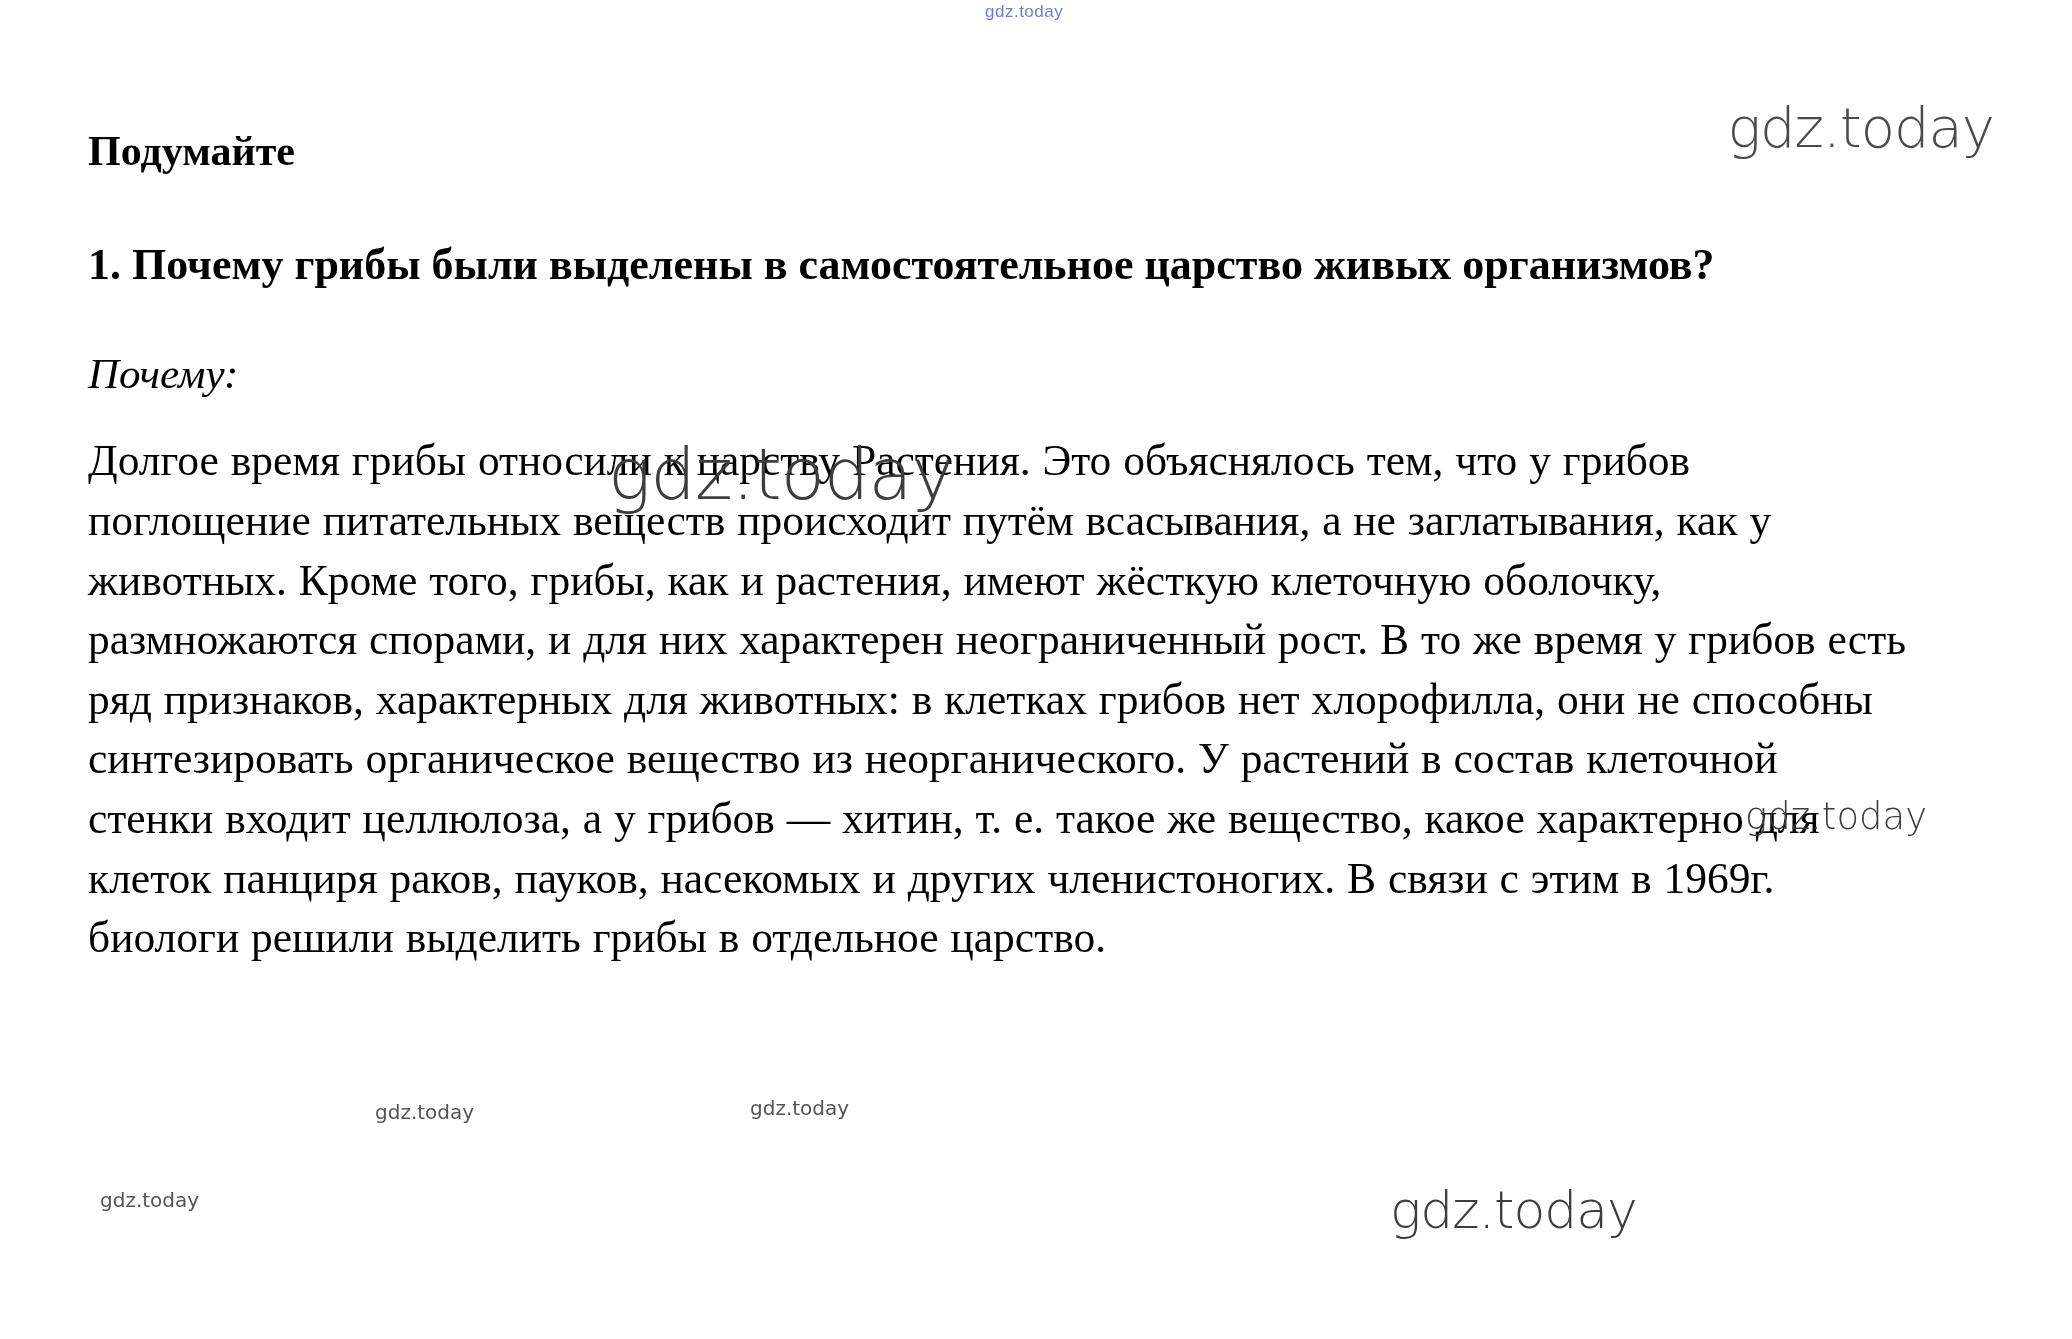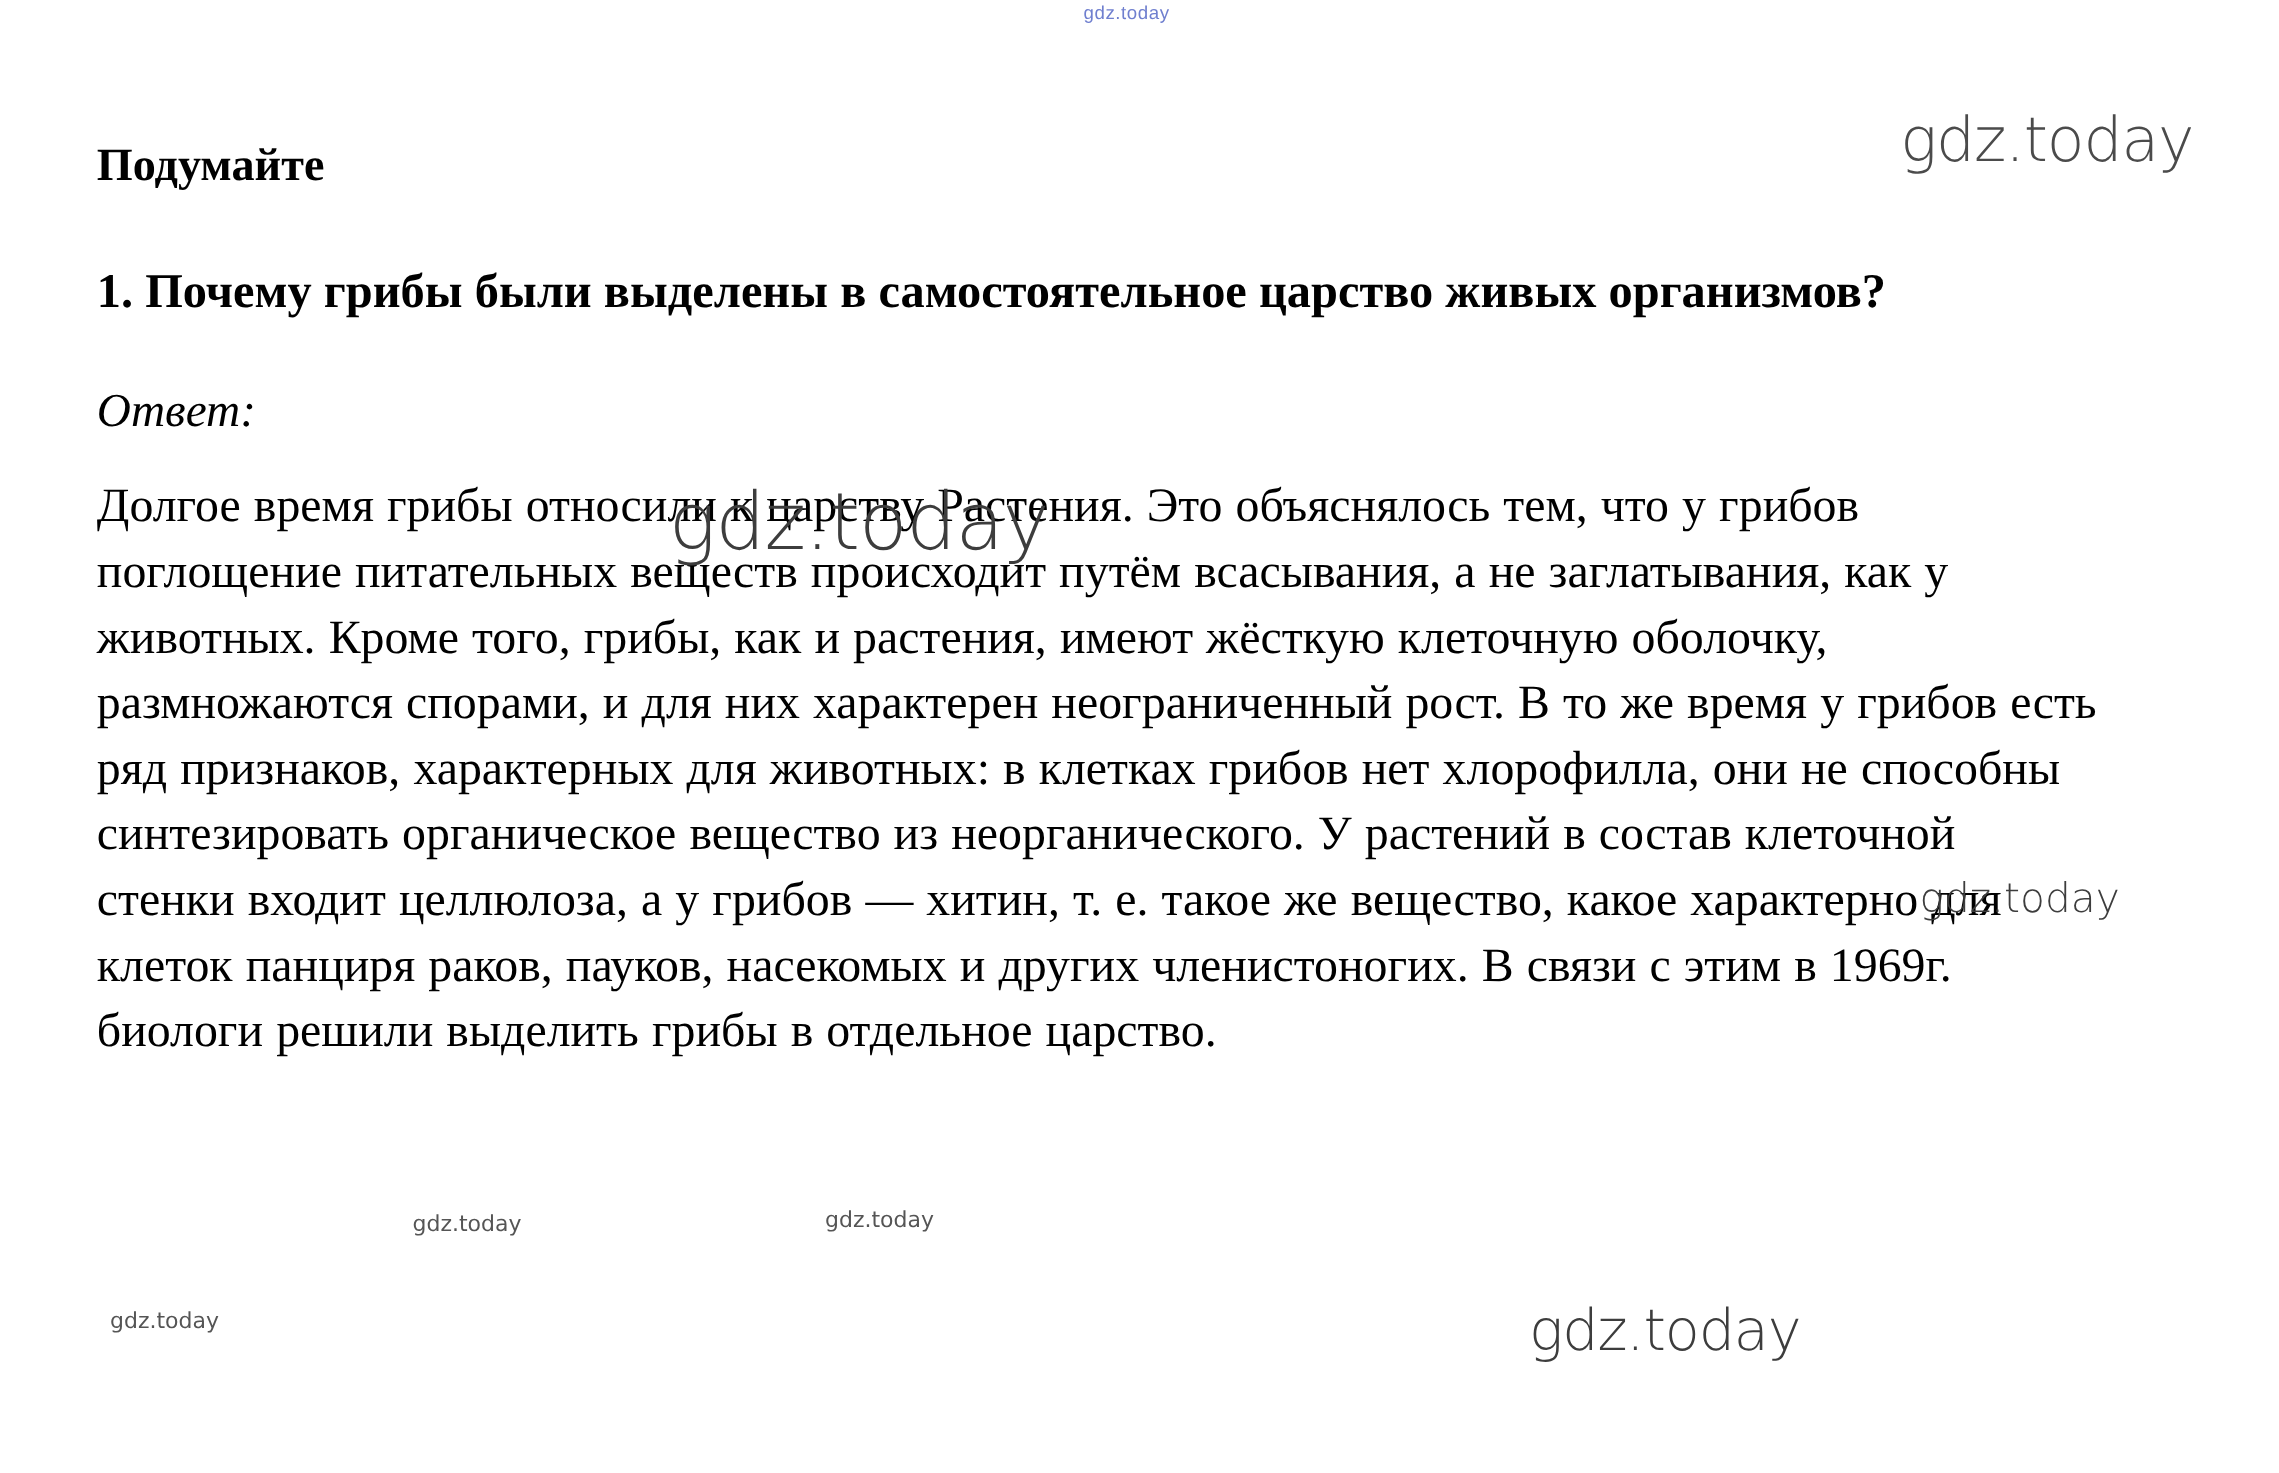--- a/index.html
+++ b/index.html
@@ -133,21 +133,21 @@
 </style>
 </head>
 <body>
 
 <div class="wm-top">gdz.today</div>
 <div class="wm-corner">gdz.today</div>
 
 <div class="page">
   <div class="heading-think">Подумайте</div>
   <div class="question">1. Почему грибы были выделены в самостоятельное царство живых организмов?</div>
-  <div class="answer-label">Ответ:</div>
+  <div class="answer-label">Почему:</div>
   <div class="body-text">Долгое время грибы относили к царству Растения. Это объяснялось тем, что у грибов поглощение питательных веществ происходит путём всасывания, а не заглатывания, как у животных. Кроме того, грибы, как и растения, имеют жёсткую клеточную оболочку, размножаются спорами, и для них характерен неограниченный рост. В то же время у грибов есть ряд признаков, характерных для животных: в клетках грибов нет хлорофилла, они не способны синтезировать органическое вещество из неорганического. У растений в состав клеточной стенки входит целлюлоза, а у грибов — хитин, т. е. такое же вещество, какое характерно для клеток панциря раков, пауков, насекомых и других членистоногих. В связи с этим в 1969г. биологи решили выделить грибы в отдельное царство.</div>
 </div>
 
 <div class="wm wm-big-center">gdz.today</div>
 <div class="wm wm-mid-right">gdz.today</div>
 <div class="wm wm-small-a">gdz.today</div>
 <div class="wm wm-small-b">gdz.today</div>
 <div class="wm wm-small-c">gdz.today</div>
 <div class="wm wm-bottom-right">gdz.today</div>
 

